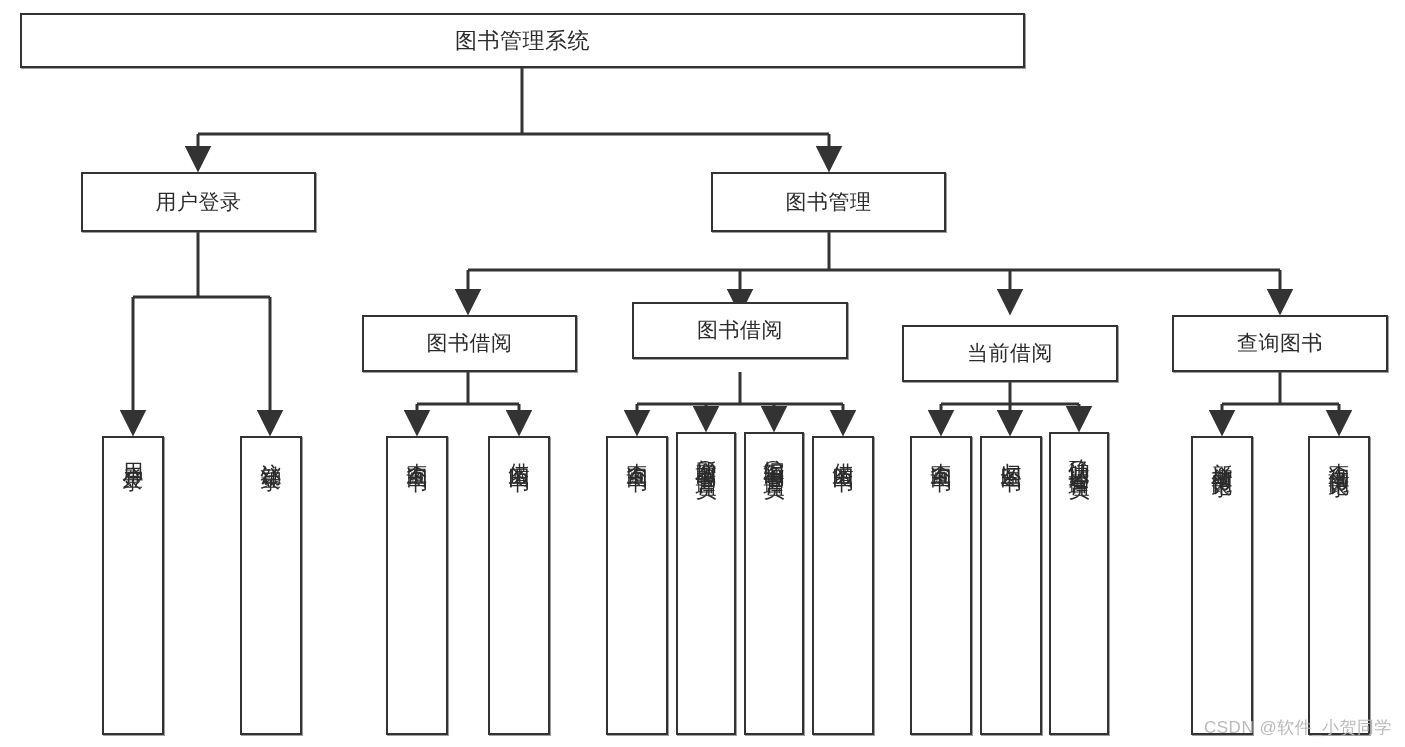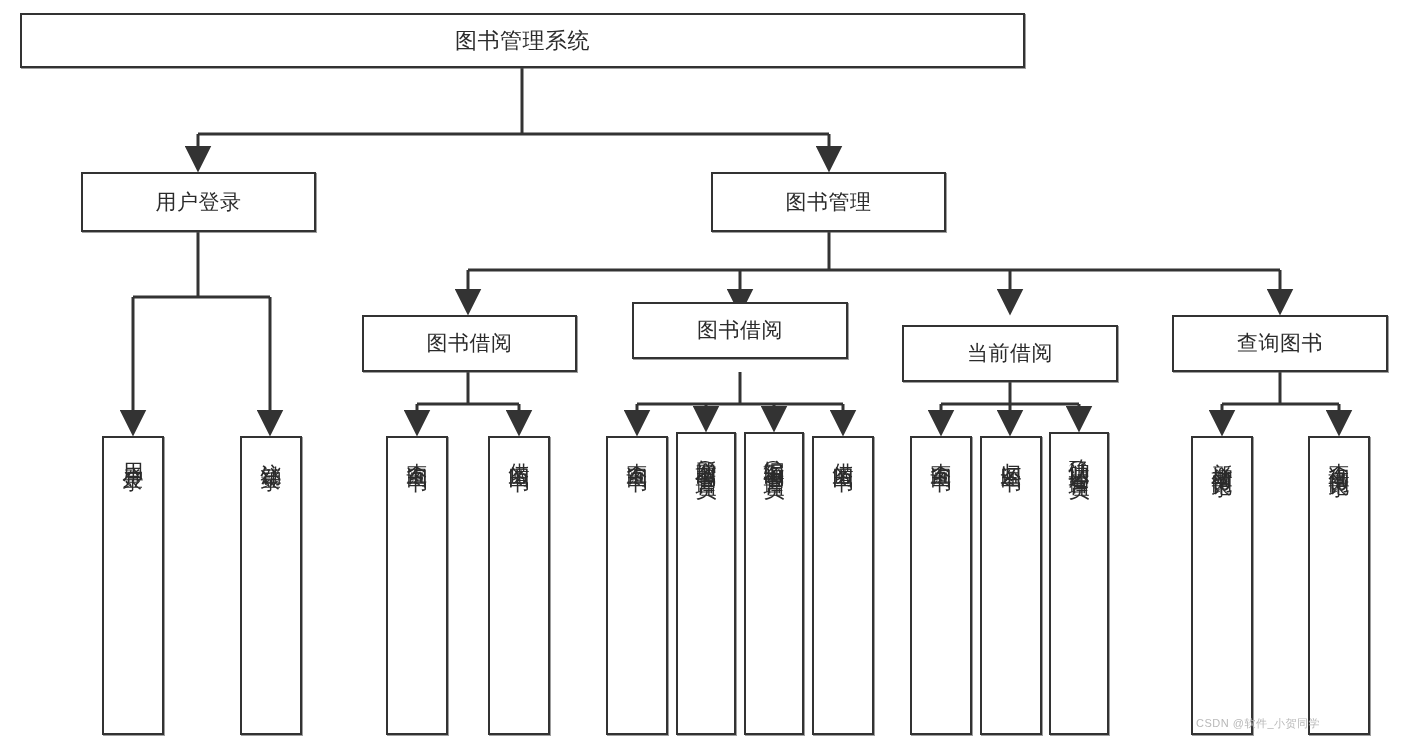--- a/index.html
+++ b/index.html
@@ -54,25 +54,26 @@
     text-orientation:upright;
     font-size:21px;
     line-height:1.05;
     letter-spacing:3px;
     white-space:pre;
     max-height:280px;
   }
   .node.vertical.tall .label{ max-height:295px; }
   .watermark{
     position:absolute;
-    font-size:11px;
+    font-size:17px;
     color:#b9b9b9;
     white-space:nowrap;
     letter-spacing:0.5px;
     user-select:none;
+    margin-left:8px;
   }
 </style>
 </head>
 <body>
 
 <div id="canvas">
 
   <svg id="edges" viewBox="0 0 1405 747" xmlns="http://www.w3.org/2000/svg">
     <defs>
       <marker id="arrow" viewBox="0 0 12 12" refX="10" refY="6" markerWidth="9" markerHeight="9" orient="auto-start-reverse">

